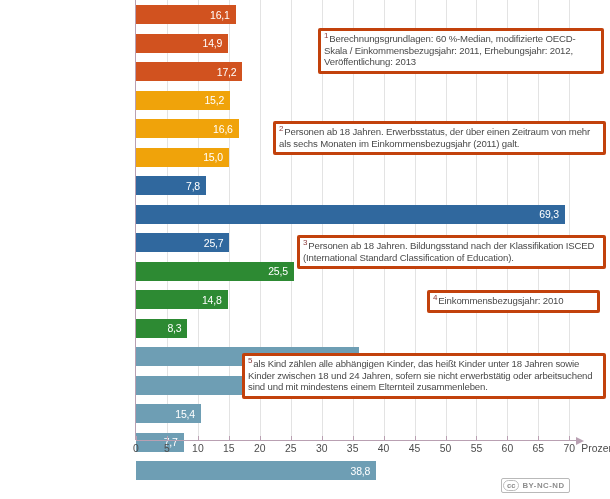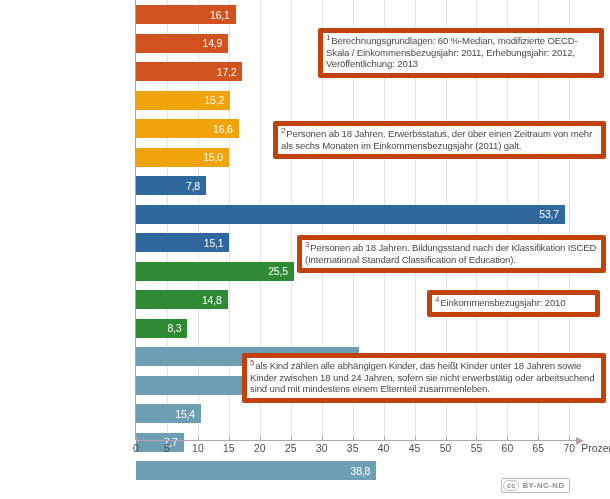--- a/index.html
+++ b/index.html
@@ -123,21 +123,21 @@
     top: 3px;
     font-size: 10.4px;
     color: #4d4d4d;
     white-space: nowrap;
   }
 
   
   .note {
     position: absolute;
     background: #ffffff;
-    border: 5px solid #c2410c;
+    border: 3px solid #c2410c;
     border-radius: 2px;
     padding: 2px 4px 3px 3px;
     font-size: 9.6px;
     line-height: 11.6px;
     color: #4a4a4a;
     box-sizing: border-box;
     letter-spacing: -0.15px;
   }
   .note .marker {
     color: #8a3a3a;
@@ -248,26 +248,26 @@
             <span class="bar-value">15,0</span>
           </div>
         </div>
         <div class="row" style="top: 171px; width: 460px;">
           <div class="bar" style="width: 70px; background: rgb(48, 104, 158);">
             <span class="bar-value">7,8</span>
           </div>
         </div>
         <div class="row" style="top: 199.5px; width: 460px;">
           <div class="bar" style="width: 428.967px; background: rgb(48, 104, 158);">
-            <span class="bar-value">53,7</span>
+            <span class="bar-value">69,3</span>
           </div>
         </div>
         <div class="row" style="top: 228px; width: 460px;">
           <div class="bar" style="width: 93.469px; background: rgb(48, 104, 158);">
-            <span class="bar-value">15,1</span>
+            <span class="bar-value">25,7</span>
           </div>
         </div>
         <div class="row" style="top: 256.5px; width: 460px;">
           <div class="bar" style="width: 157.845px; background: rgb(45, 138, 51);">
             <span class="bar-value">25,5</span>
           </div>
         </div>
         <div class="row" style="top: 285px; width: 460px;">
           <div class="bar" style="width: 91.612px; background: rgb(45, 138, 51);">
             <span class="bar-value">14,8</span>

